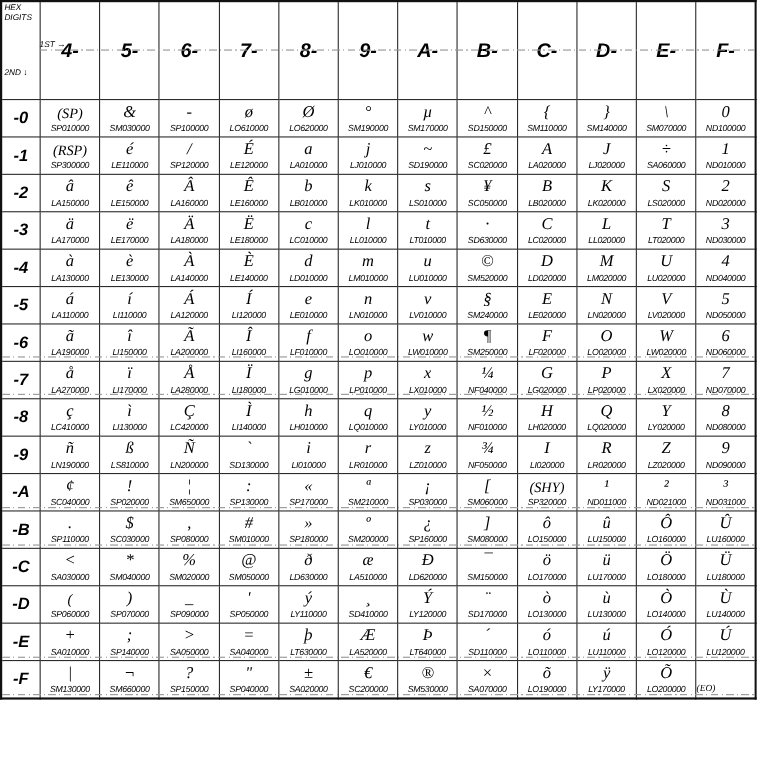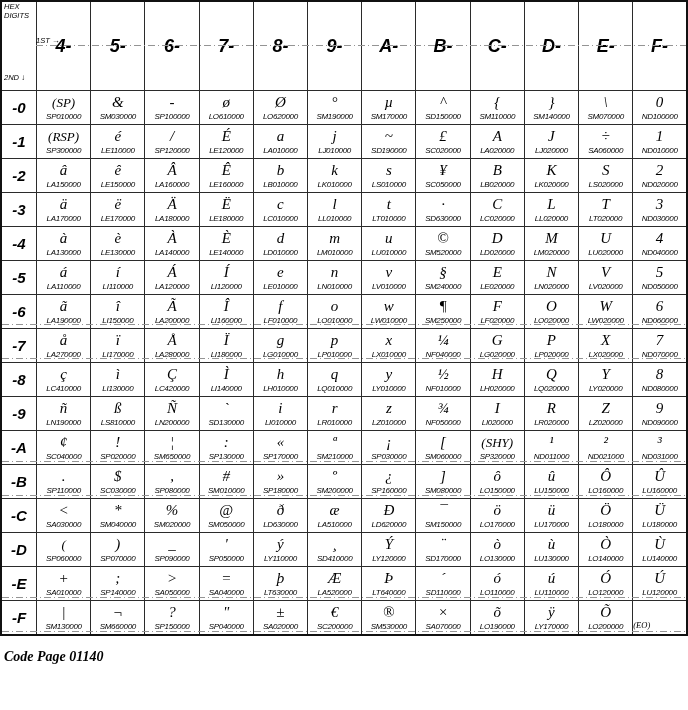--- a/index.html
+++ b/index.html
@@ -5,21 +5,21 @@
   html,body{margin:0;padding:0;background:#fff;}
   body{width:688px;height:710px;font-family:"Liberation Sans",sans-serif;color:#000;}
   .page{position:relative;width:688px;height:710px;overflow:hidden;font-style:italic;}
 
   table.cp{border-collapse:collapse;table-layout:fixed;width:688px;border:2px solid #111;}
   table.cp th,table.cp td{border:1px solid #2b2b2b;padding:0;}
 
   th.corner{width:34px;height:88px;vertical-align:top;text-align:left;font-weight:normal;}
   .c-line{font-size:7.5px;line-height:1.2;padding-left:2px;}
   .c-first{font-size:7.5px;padding-left:2px;margin-top:16px;white-space:nowrap;margin-left:32px;}
-  .c-second{font-size:7.5px;padding-left:2px;margin-top:28px;white-space:nowrap;}
+  .c-second{font-size:7.5px;padding-left:2px;margin-top:16px;white-space:nowrap;}
   .arrow{font-size:8px;}
 
   th.colhead{font-size:18px;font-weight:bold;text-align:center;vertical-align:middle;font-family:"Liberation Sans",sans-serif;}
   th.rowhead{font-size:15px;font-weight:bold;text-align:center;vertical-align:middle;font-family:"Liberation Sans",sans-serif;}
 
   td.cell{position:relative;height:33px;vertical-align:top;background:transparent;}
   .char{height:22px;display:flex;align-items:center;justify-content:center;
         font-family:"Liberation Serif",serif;font-size:15px;line-height:1;}
   .char.marker{font-family:"Liberation Serif",serif;font-size:13px;}
   .char.eo{position:absolute;left:0;right:12px;bottom:5px;height:auto;display:block;font-size:8.5px;}
@@ -880,21 +880,20 @@
             <div class="code">LO200000</div>
           </td>
           <td class="cell">
             <div class="char marker eo">(EO)</div>
             <div class="code"></div>
           </td>
         </tr>
       </tbody>
   </table>
 
-  <div class="footer">Code Page 01140</div>
 <div class="dash-line" style="top: 45px; left: 36px; right: 2px;"></div>
     <div class="dash-line" style="top: 324px; left: 2px; right: 2px;"></div>
     <div class="dash-line" style="top: 358px; left: 2px; right: 2px;"></div>
     <div class="dash-line" style="top: 461px; left: 2px; right: 2px;"></div>
     <div class="dash-line" style="top: 495px; left: 2px; right: 2px;"></div>
     <div class="dash-line" style="top: 597px; left: 2px; right: 2px;"></div>
     <div class="dash-line" style="top: 631px; left: 2px; right: 2px;"></div>
   </div>
 
 </body></html>

